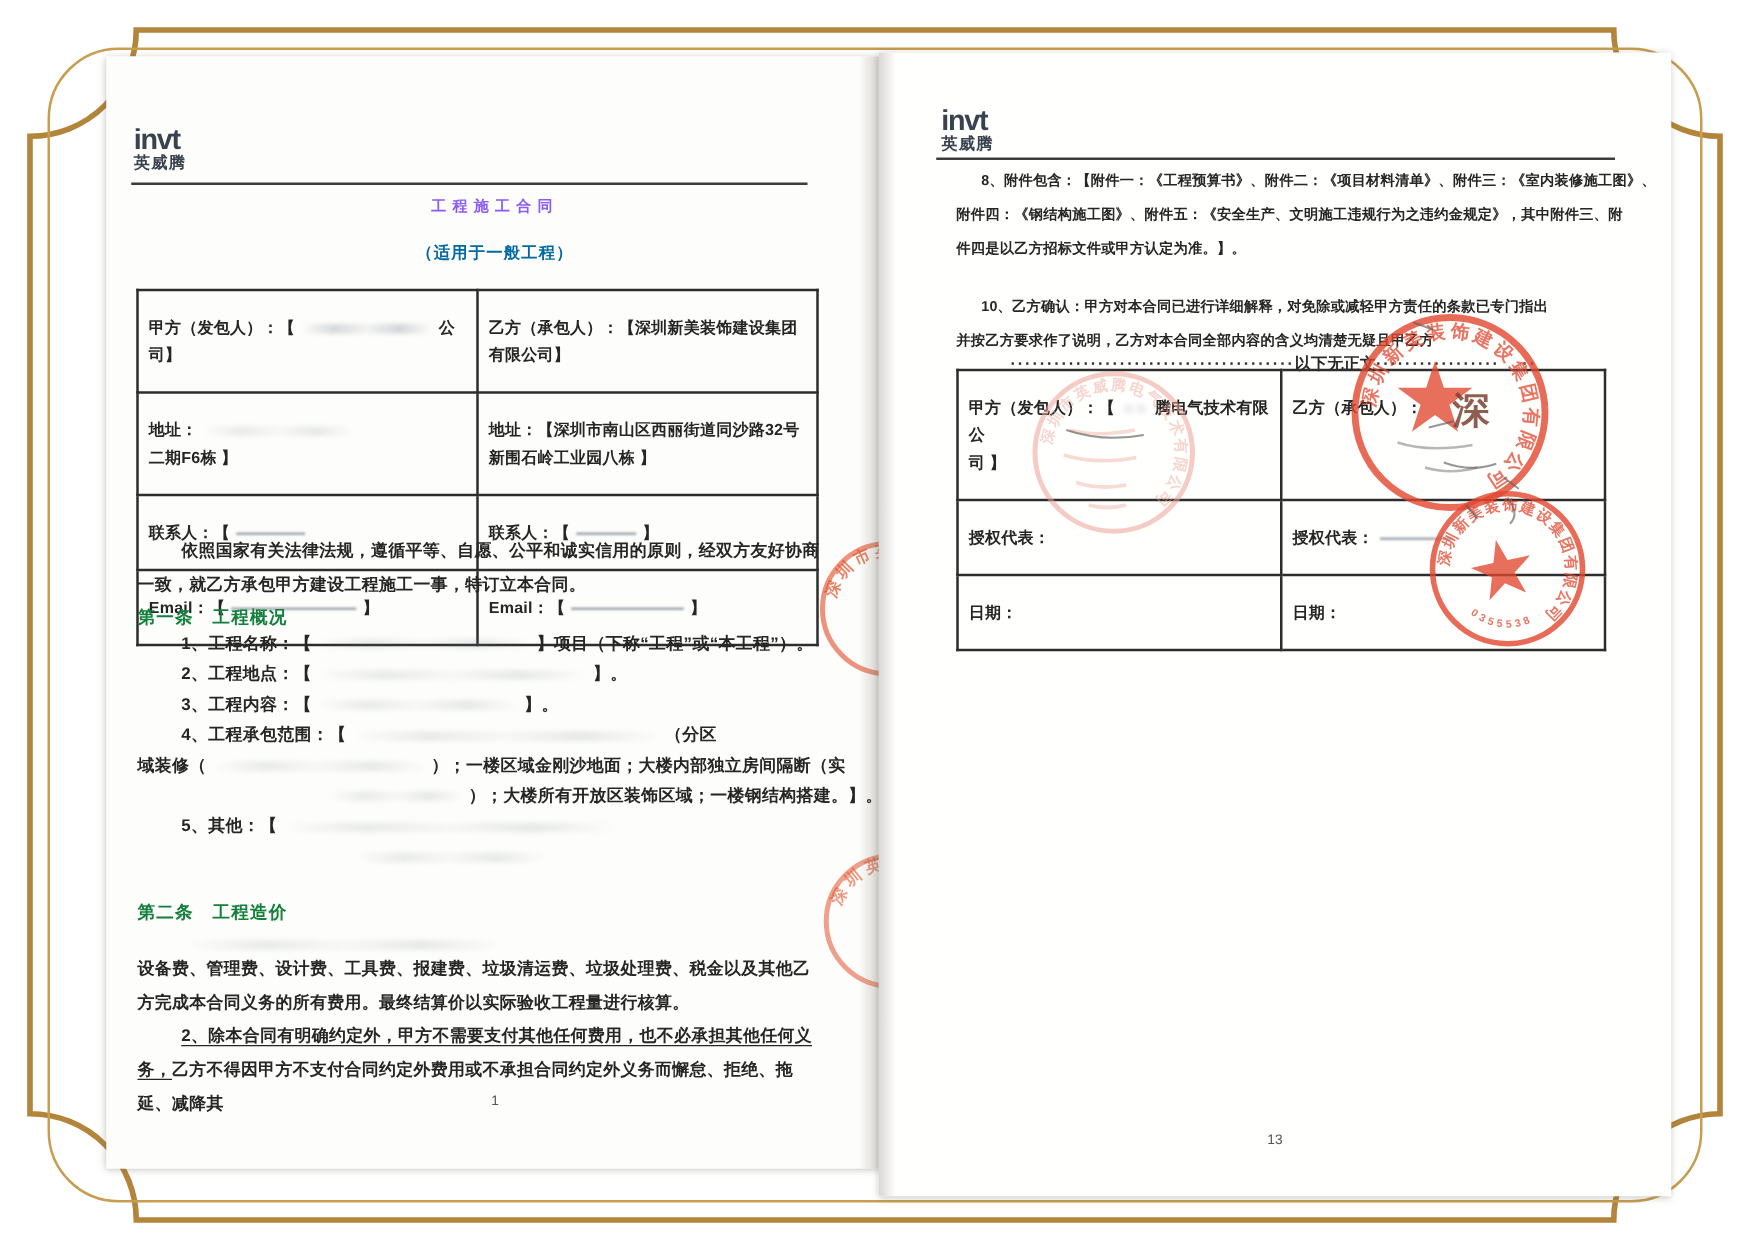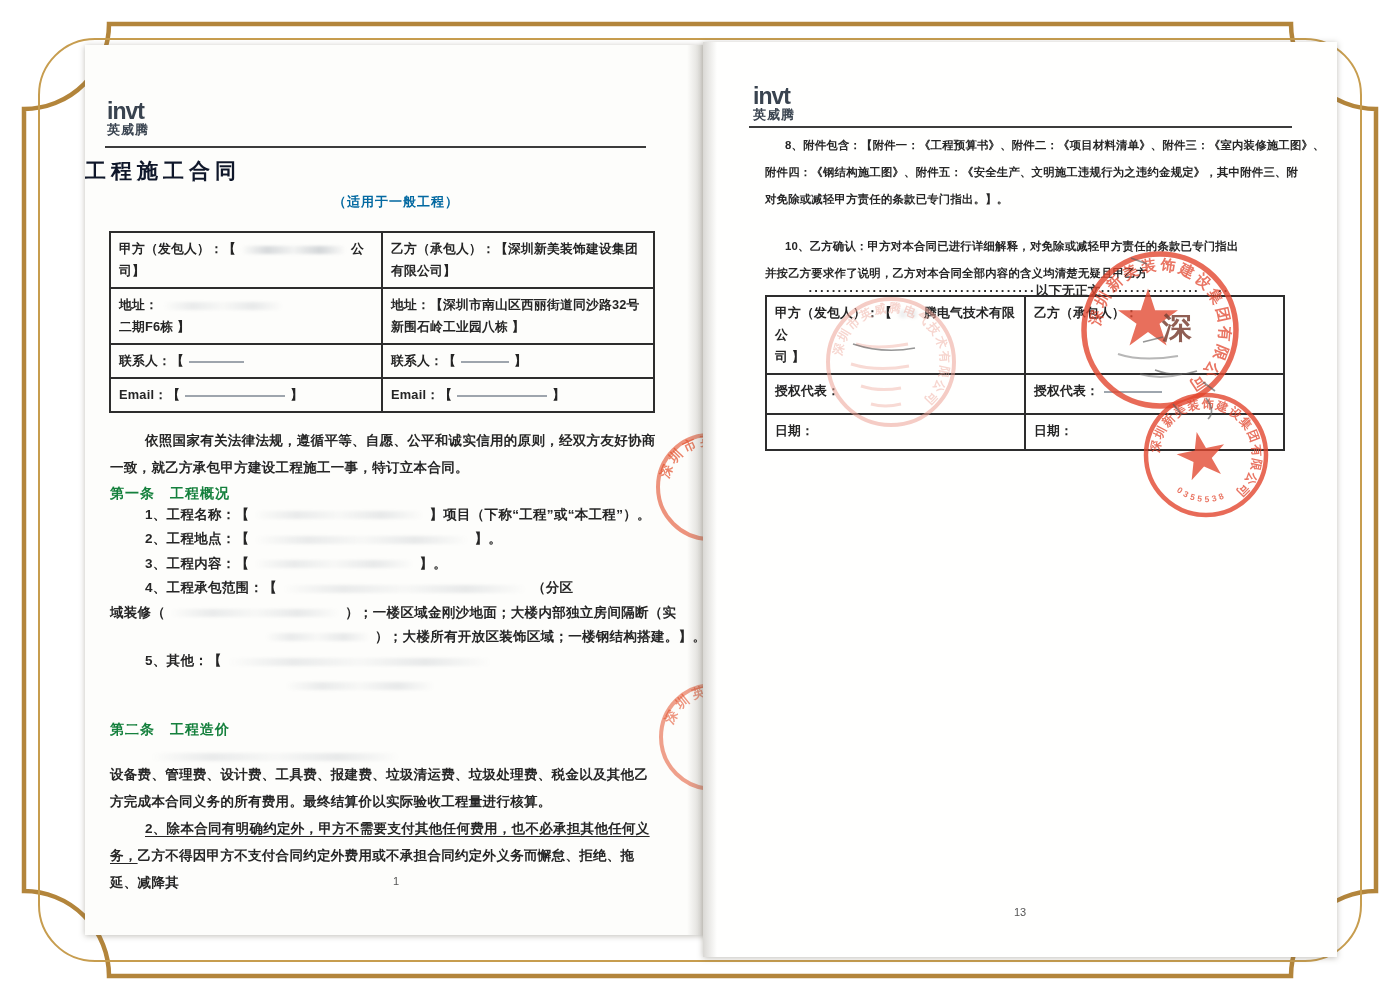--- a/index.html
+++ b/index.html
@@ -17,30 +17,30 @@
   #right-page{left:703px;top:42px;width:634px;height:915px;background:#fffffe;}
   .spine-r{position:absolute;top:0;right:0;width:20px;height:100%;
     background:linear-gradient(to left,rgba(120,115,105,.35),rgba(120,115,105,0));}
   .spine-l{position:absolute;top:0;left:0;width:14px;height:100%;
     background:linear-gradient(to right,rgba(120,115,105,.28),rgba(120,115,105,0));}
   
   .abs{position:absolute;}
   .logo{font-weight:700;font-size:23px;letter-spacing:-1px;color:#39434f;line-height:20px;}
   .logo-cn{font-weight:700;font-size:13px;color:#39434f;letter-spacing:1px;}
   .rule{height:2px;background:#3c3c3c;}
-  .title{width:100%;text-align:left;font-size:21px;font-weight:700;letter-spacing:5px;color:#0f172a;}
+  .title{width:100%;text-align:center;font-size:12px;font-weight:700;letter-spacing:5px;color:#8b5cf6;}
   .subtitle{width:100%;text-align:center;font-size:13px;font-weight:700;color:#0369a1;letter-spacing:1px;}
   .body-cn{font-size:13.5px;font-weight:700;color:#262626;letter-spacing:.3px;line-height:27px;}
   .body-cn-r{font-size:11.4px;font-weight:700;color:#262626;letter-spacing:.2px;line-height:27px;}
   .heading{font-size:14px;font-weight:700;color:#15803d;letter-spacing:1px;}
   .pageno{width:100%;text-align:center;font-size:11px;color:#555;font-weight:400;}
   .nowrap{white-space:nowrap;}
   
   table.ctable{border-collapse:collapse;table-layout:fixed;}
-  table.ctable td{border:2px solid #2d2d2d;vertical-align:top;padding:5px 8px;
+  table.ctable td{border:2px solid #2d2d2d;vertical-align:top;padding:18px 8px;
     font-size:12.8px;font-weight:700;color:#252525;line-height:22px;letter-spacing:.2px;}
   
   .redact{display:inline-block;vertical-align:middle;height:8px;border-radius:4px;margin:0 5px;
     background:linear-gradient(90deg,rgba(115,125,138,0),rgba(115,125,138,.5),rgba(115,125,138,.15),rgba(115,125,138,.55),rgba(115,125,138,0));
     filter:blur(1.5px);opacity:.55;}
   .redact.faint{opacity:.28;}
   .redact.dash{height:2px;border-radius:0;background:#76818d;filter:blur(.7px);opacity:.7;}
   .indent{padding-left:35px;}
   u.hl{text-decoration:underline;text-underline-offset:3px;}
   
@@ -178,21 +178,21 @@
 
   <div class="abs" style="top:44px;left:50px;">
     <div class="logo">invt</div>
     <div class="logo-cn">英威腾</div>
   </div>
   <div class="abs rule" style="top:84px;left:46px;width:543px;"></div>
 
   <div class="abs body-cn-r" style="top:90px;left:62px;width:512px;">
     <div class="nowrap" style="padding-left:20px;">8、附件包含：【附件一：《工程预算书》、附件二：《项目材料清单》、附件三：《室内装修施工图》、</div>
     <div class="nowrap">附件四：《钢结构施工图》、附件五：《安全生产、文明施工违规行为之违约金规定》，其中附件三、附</div>
-    <div class="nowrap">对免除或减轻甲方责任的条款已专门指出。】。</div>
+    <div class="nowrap">件四是以乙方招标文件或甲方认定为准。】。</div>
   </div>
 
 
   <div class="abs body-cn-r" style="top:191px;left:62px;width:520px;">
     <div class="nowrap" style="padding-left:20px;">10、乙方确认：甲方对本合同已进行详细解释，对免除或减轻甲方责任的条款已专门指出</div>
     <div class="nowrap">并按乙方要求作了说明，乙方对本合同全部内容的含义均清楚无疑且甲乙方</div>
   </div>
 
   <div class="abs dotsline" style="top:240px;left:62px;">
     <span class="dots">·······································</span><span>以下无正文</span><span class="dots">·················</span><span style="display:inline-block;width:18px;"></span><span class="dots">··</span>

